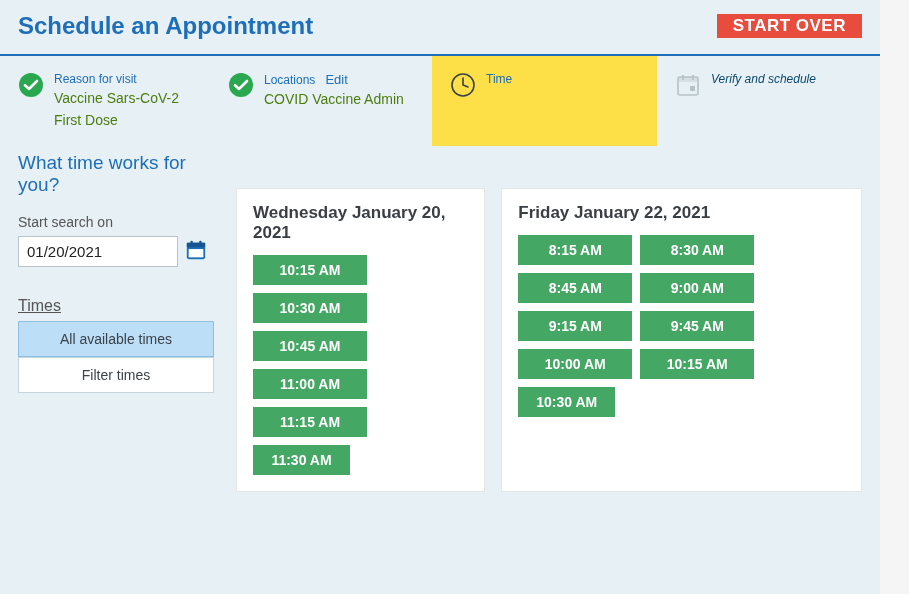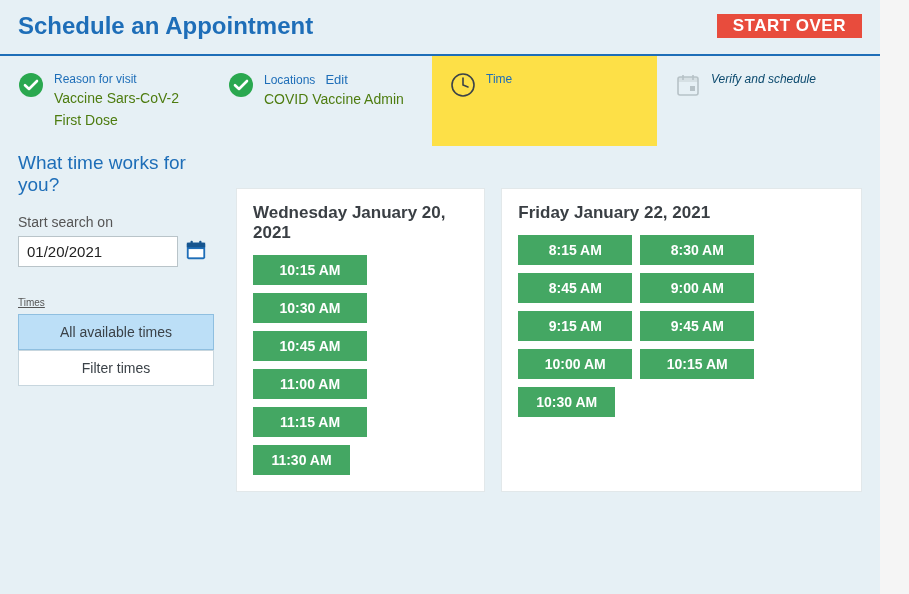--- a/index.html
+++ b/index.html
@@ -99,21 +99,21 @@
       font-size: 15px;
       color: #222;
     }
     .cal-icon-btn {
       width: 24px; height: 24px;
       background: none; border: none; padding: 0;
       cursor: pointer; display: inline-flex; align-items: center; justify-content: center;
     }
 
     .times-section { margin-top: 30px; }
-    .times-label { color: #555; font-size: 10px; margin-bottom: 6px; display: block; text-decoration: underline; }
+    .times-label { color: #555; font-size: 16px; margin-bottom: 6px; display: block; text-decoration: underline; }
     .times-option {
       display: flex; align-items: center; justify-content: center;
       height: 36px; font-size: 14px; cursor: pointer;
       border: 1px solid #c7d6de;
       background: #fff;
       color: #3b4248;
       width: 196px;
     }
     .times-option.active {
       background: #bcdff7;

